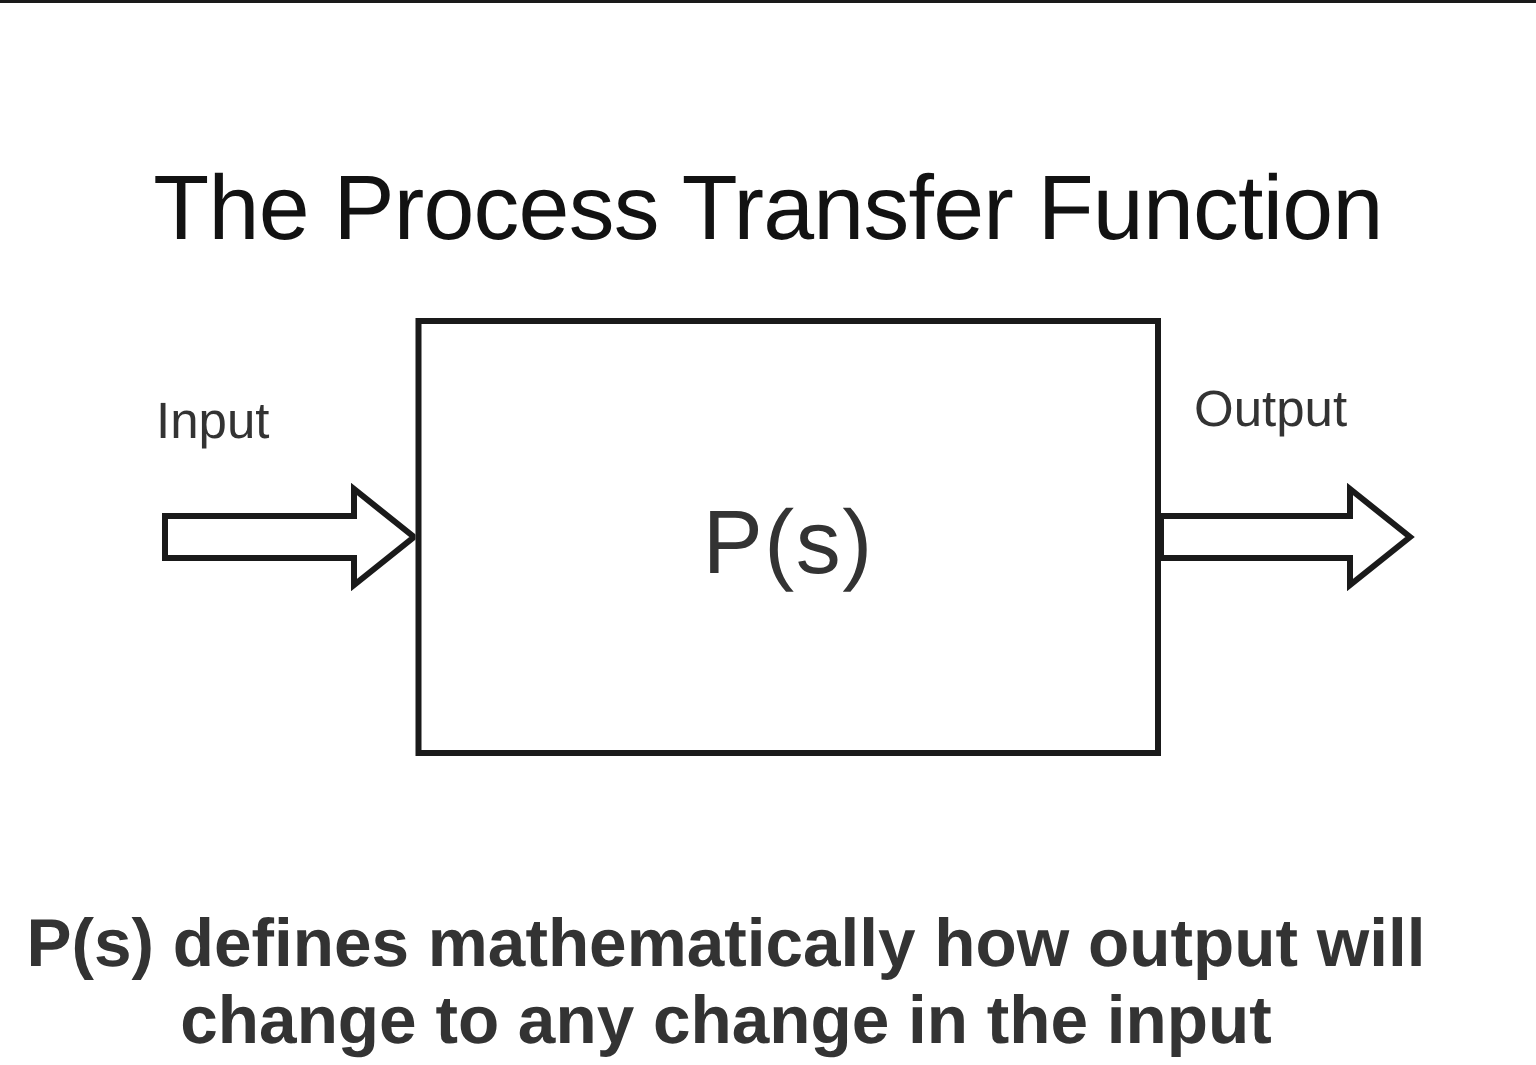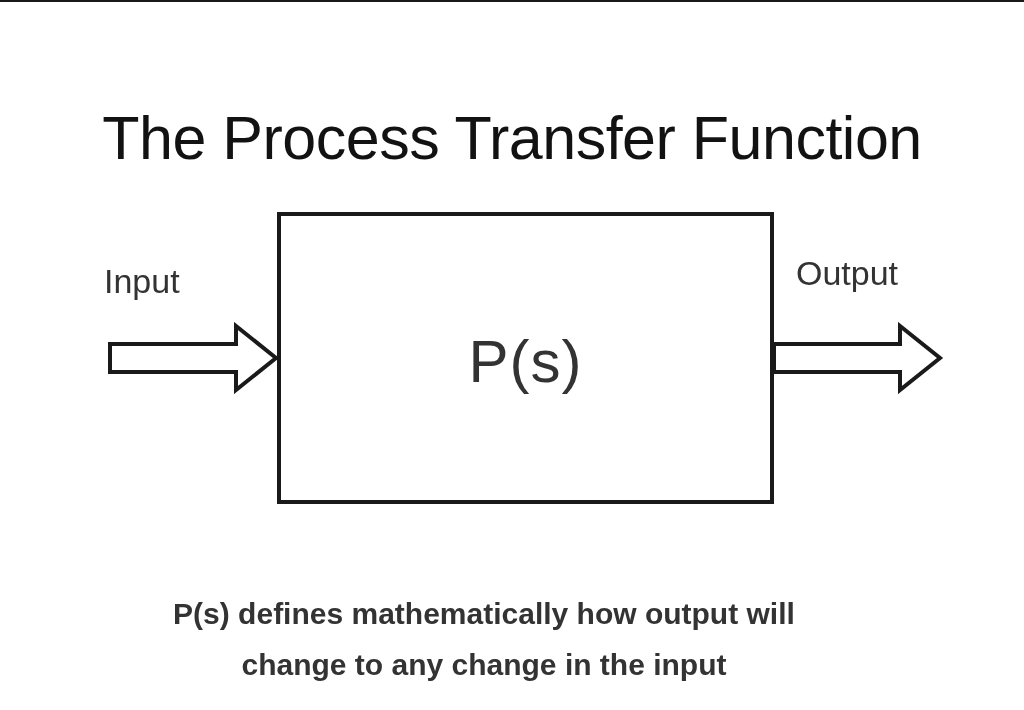--- a/index.html
+++ b/index.html
@@ -66,21 +66,21 @@
     fill:var(--bg);
     stroke:var(--border);
     stroke-width:4;
     stroke-linejoin:miter;
   }
   .caption{
     position:absolute;
     left:0;top:558px;
     width:968px;
     text-align:center;
-    font-size:30px;
+    font-size:45px;
     font-weight:700;
     line-height:51px;
     color:var(--ink-soft);
   }
   .caption .line{display:block;white-space:nowrap;}
 </style>
 </head>
 <body>
 
 <div class="slide">

